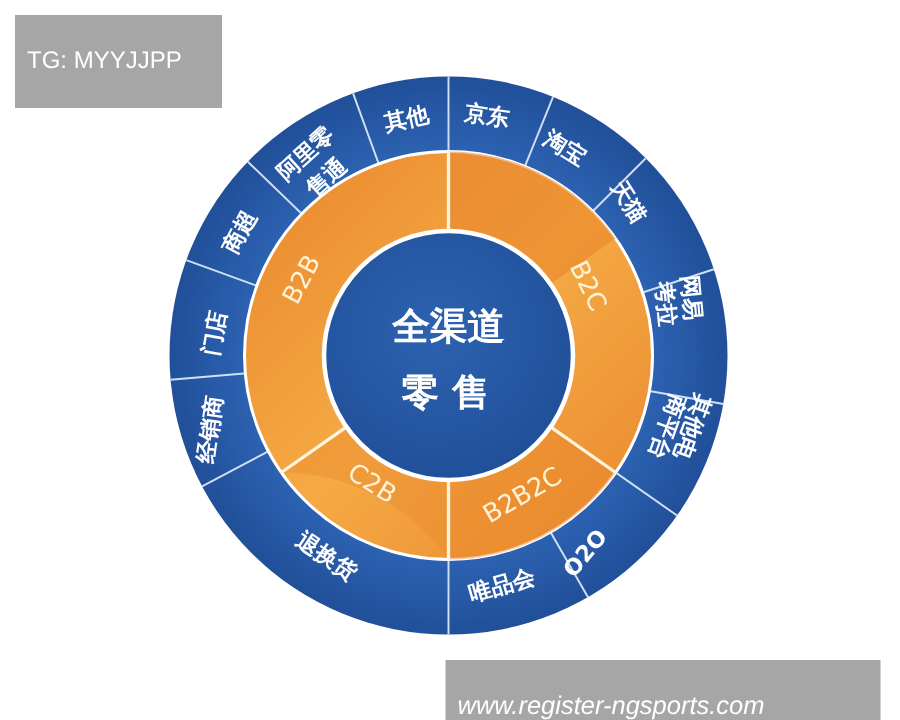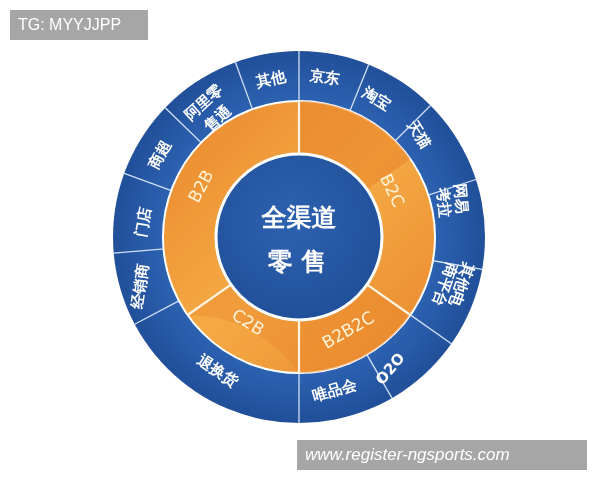--- a/index.html
+++ b/index.html
@@ -3,21 +3,21 @@
 <meta charset="utf-8">
 <style>
   html, body { margin: 0; padding: 0; }
   body {
     width: 600px; height: 480px; background: #ffffff; position: relative; overflow: hidden;
     font-family: "DejaVu Sans", "Liberation Sans", sans-serif;
   }
   .wm {
     position: absolute; background: #a6a6a6; color: #ffffff;
     font-family: "Liberation Sans", "DejaVu Sans", sans-serif;
-    font-size: 17px; line-height: 30px; padding: 0 8px; white-space: nowrap;
+    font-size: 17px; line-height: 30px; padding: 16px 8px; white-space: nowrap;
   }
   #wm-top { left: 10px; top: 10px; width: 122px; height: 30px; font-size: 16px; }
   #wm-bottom { left: 297px; top: 440px; width: 274px; height: 30px; font-size: 17px; font-style: italic; }
   svg { position: absolute; left: 0; top: 0; }
   .seg-label { fill: #ffffff; font-family: "DejaVu Sans", sans-serif; font-size: 15px; font-weight: bold; }
   .mid-label { fill: #fff3d6; font-family: "DejaVu Sans", sans-serif; font-size: 17px; }
   .center-label { fill: #ffffff; font-family: "DejaVu Sans", sans-serif; font-size: 25px; font-weight: bold; }
 </style>
 </head>
 <body>

